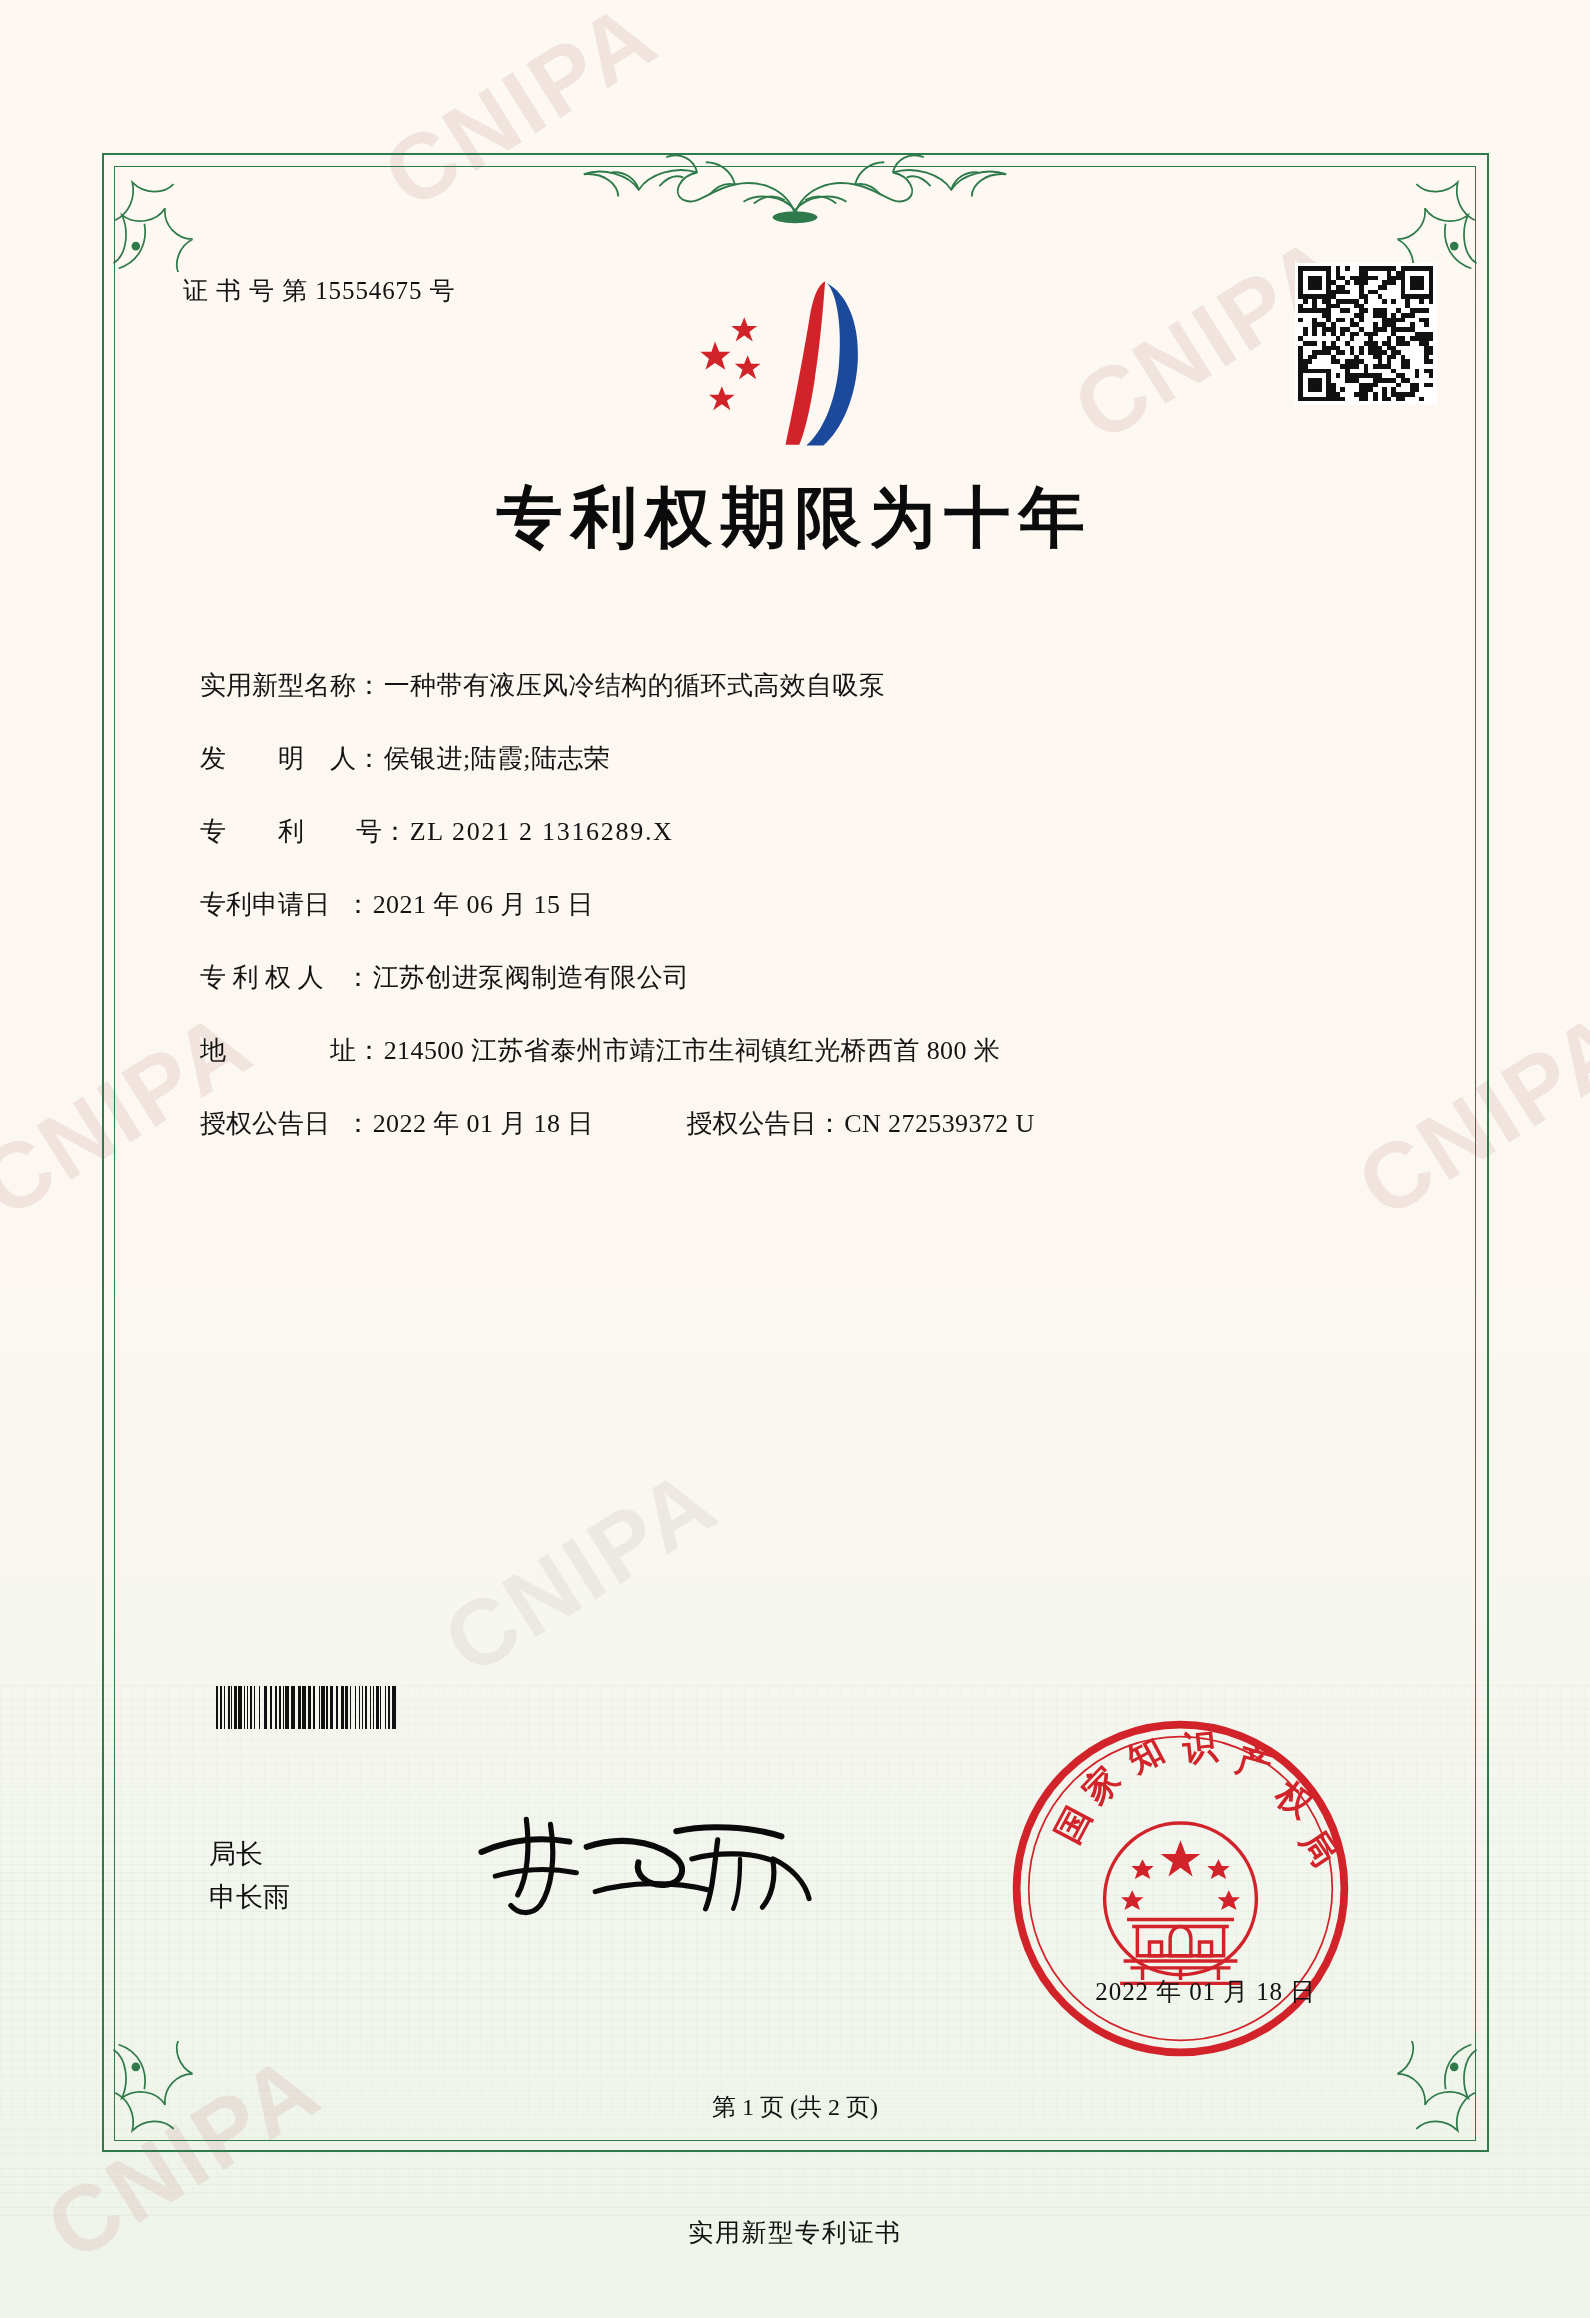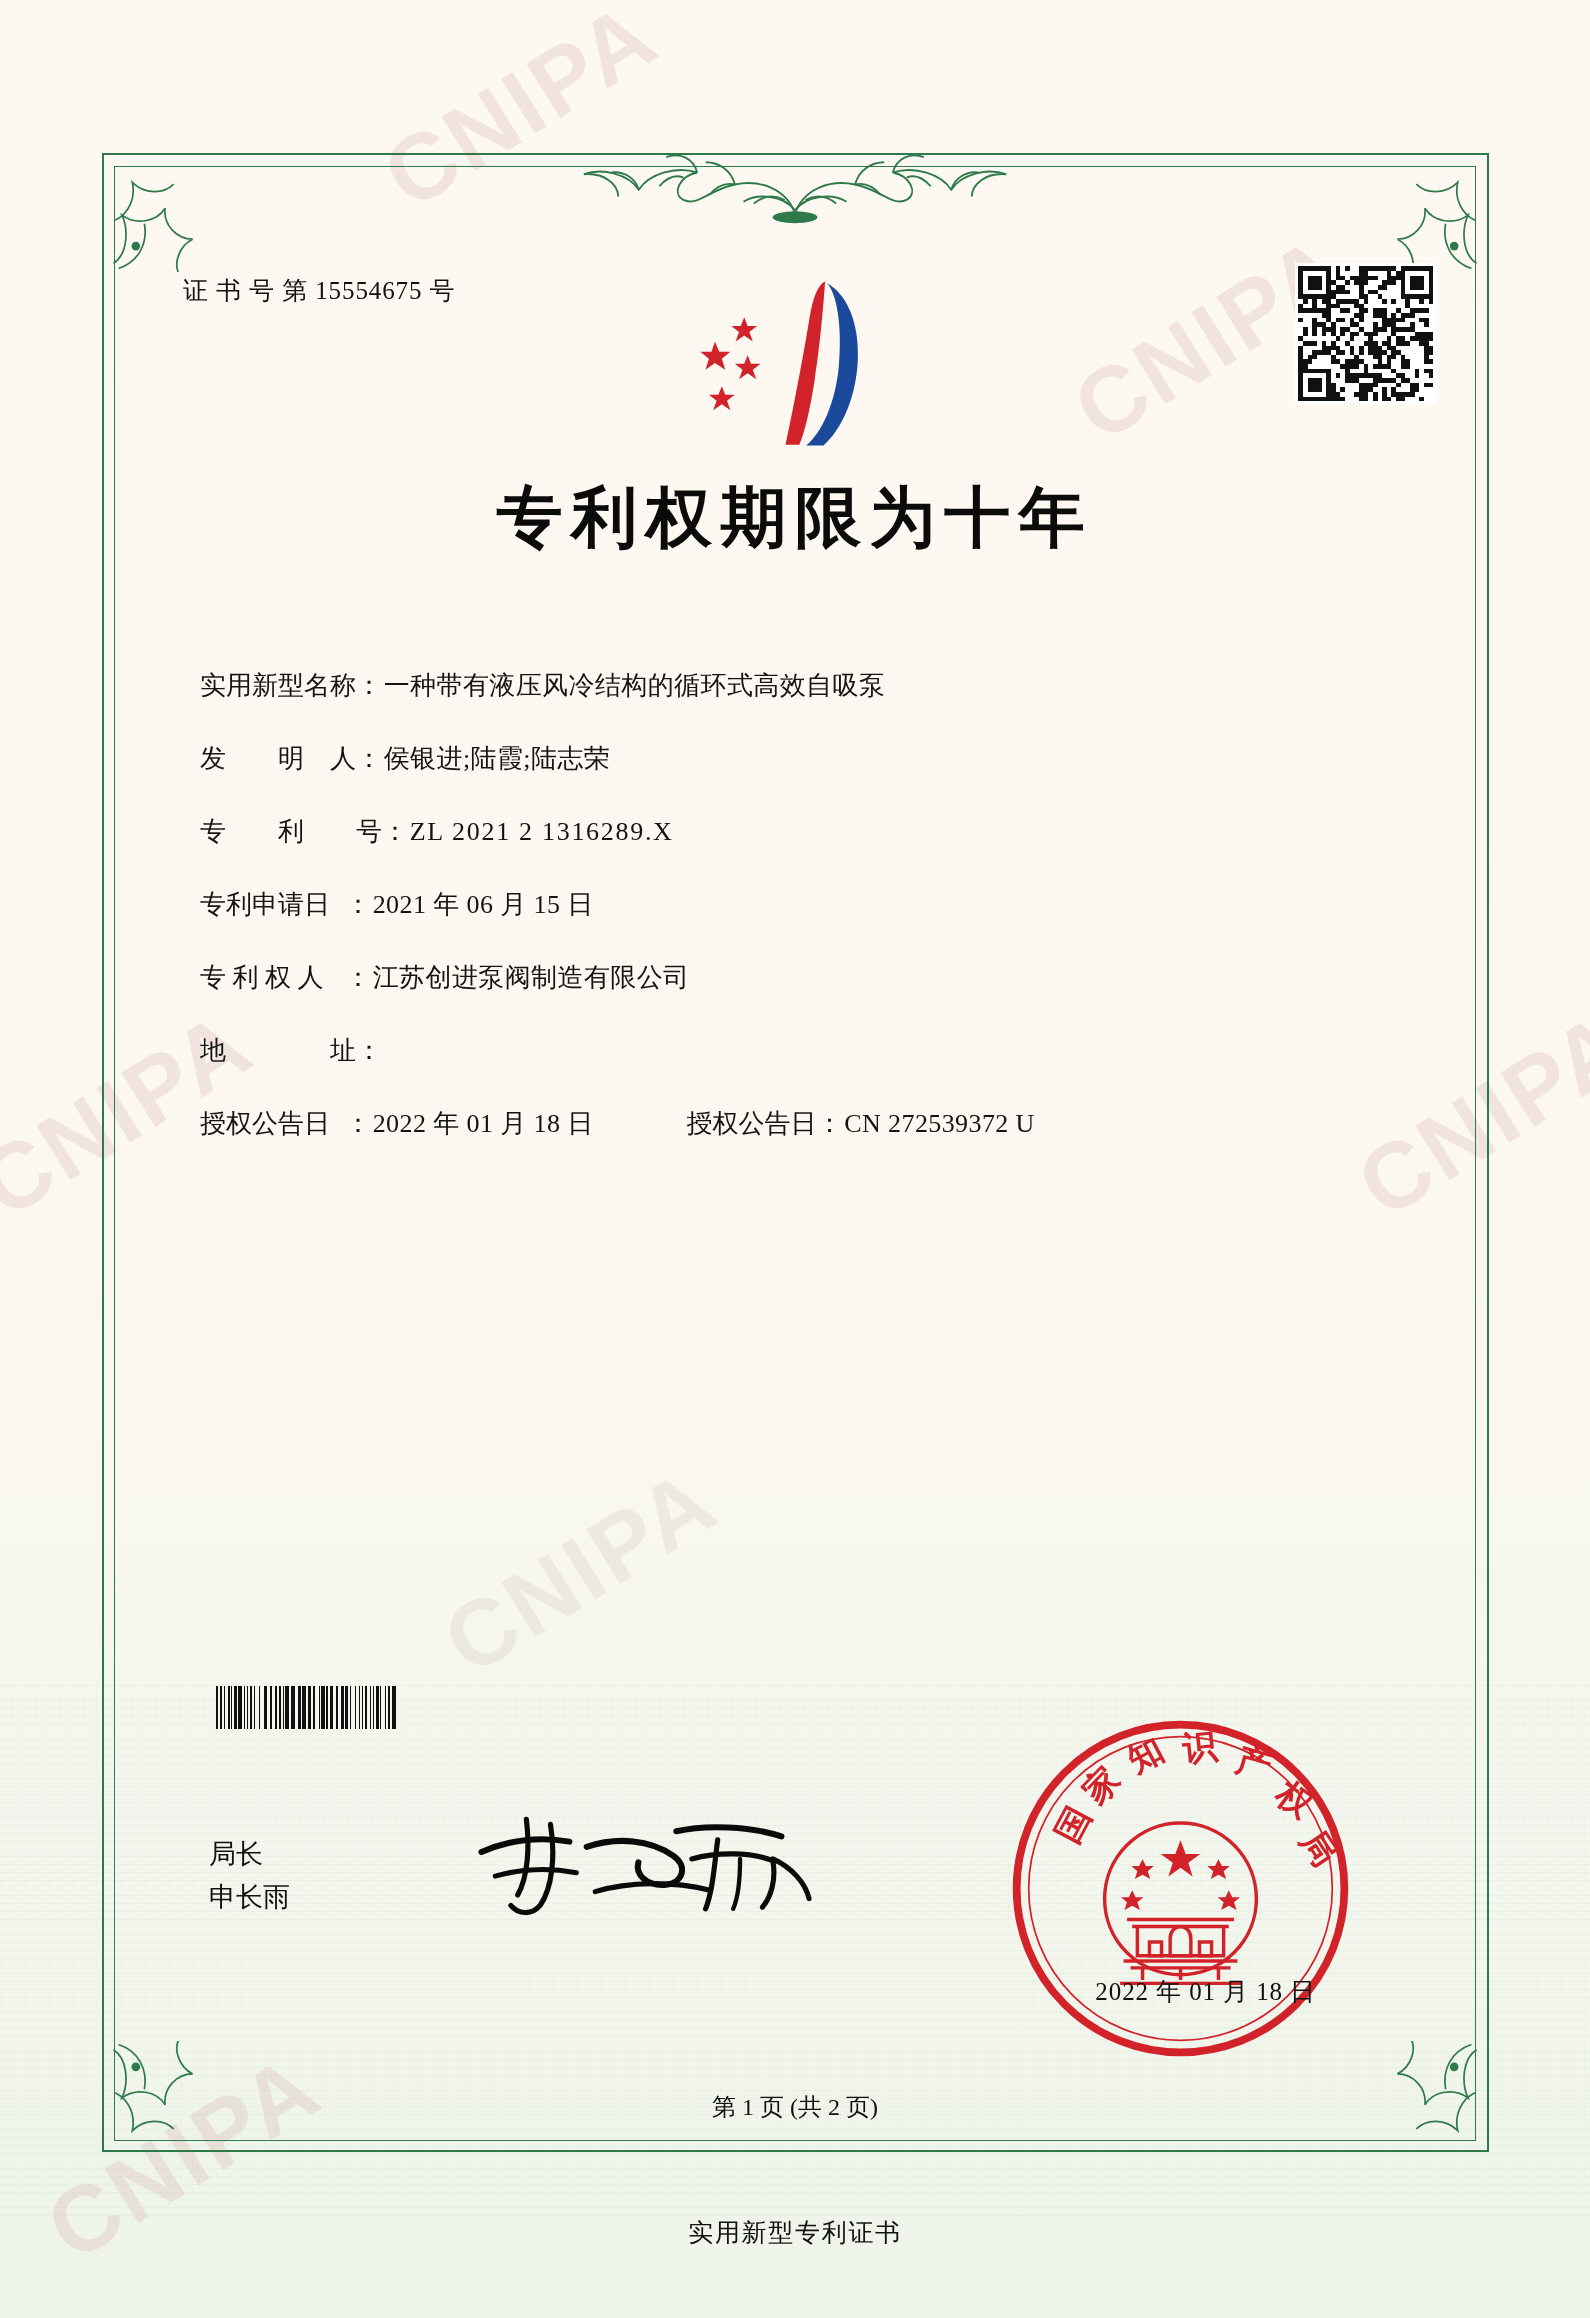--- a/index.html
+++ b/index.html
@@ -1198,20 +1198,21 @@
       <span class="f-value">2021 年 06 月 15 日</span>
     </div>
     <div class="field-row">
       <span class="f-label">专 利 权 人</span>
       <span class="f-colon">：</span>
       <span class="f-value">江苏创进泵阀制造有限公司</span>
     </div>
     <div class="field-row">
       <span class="f-label">地　　　　址</span>
       <span class="f-colon">：</span>
+      <span class="f-value">214500 江苏省泰州市靖江市生祠镇红光桥西首 800 米</span>
     </div>
     <div class="field-row double">
       <span class="f-label">授权公告日</span>
       <span class="f-colon">：</span>
       <span class="f-value">2022 年 01 月 18 日</span>
       <span class="gap-col"></span>
       <span>授权公告日</span>
       <span class="f-colon">：</span>
       <span class="f-value">CN 272539372 U</span>
     </div>

